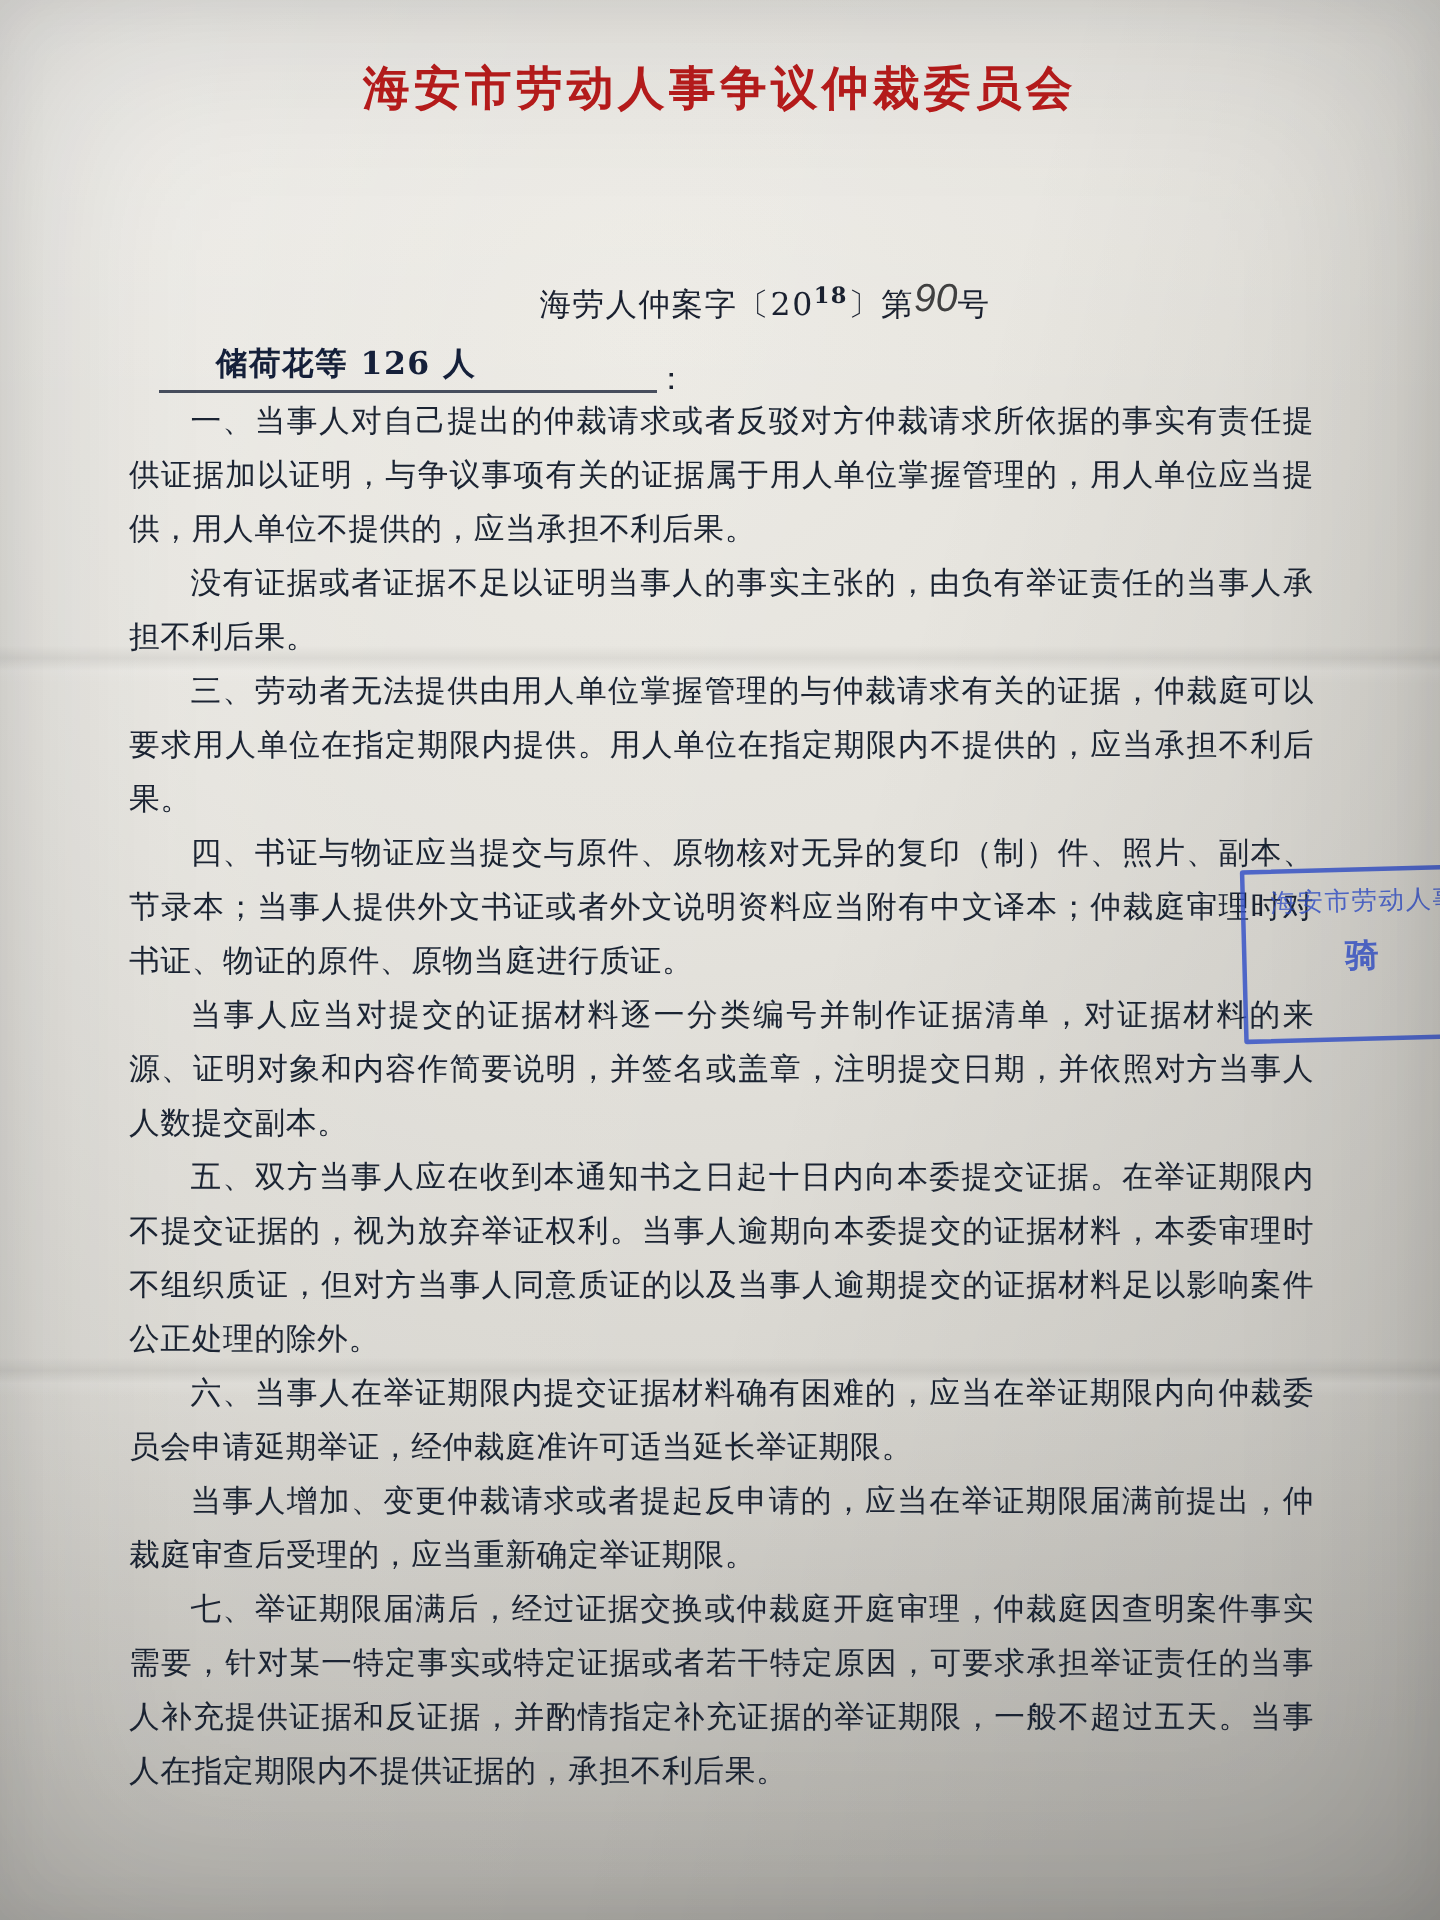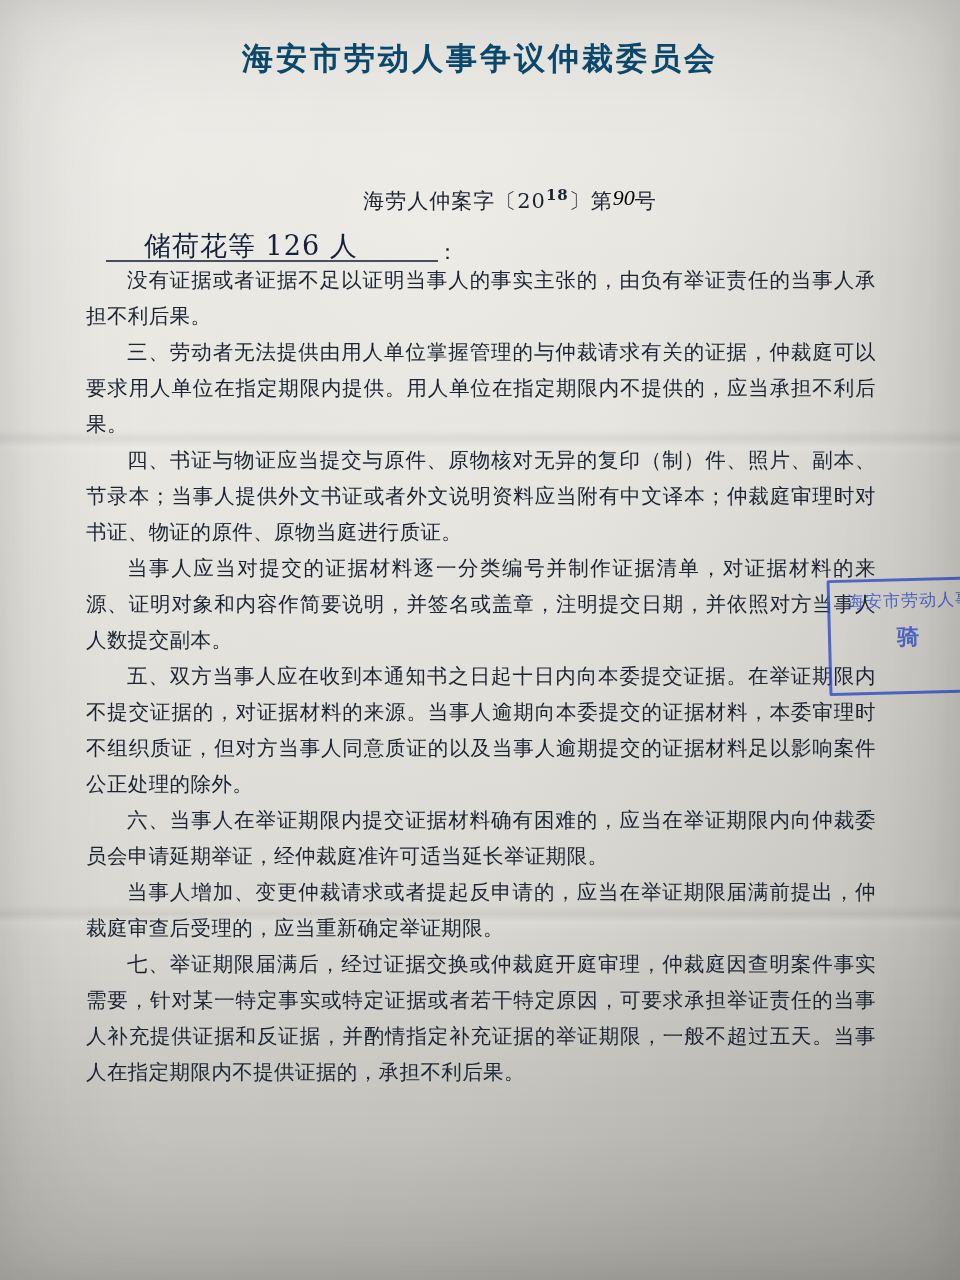--- a/index.html
+++ b/index.html
@@ -46,21 +46,21 @@
     position: absolute;
     inset: 0;
     color: #1b2230;
   }
 
   .doc-title {
     text-align: center;
     font-family: "DejaVu Serif", "Liberation Serif", serif;
     font-weight: 700;
     letter-spacing: 2px;
-    color: #0c4a6e;
+    color: #b91c1c;
   }
   #title-org {
     position: absolute;
     top: 38px; left: 0; right: 0;
     font-size: 31px;
     letter-spacing: 3px;
   }
   #title-doc {
     position: absolute;
     top: 110px; left: 0; right: 0;
@@ -78,40 +78,40 @@
     color: #1a2130;
     letter-spacing: 1px;
     padding-left: 60px;
   }
   #case-line .sup {
     font-size: 15px;
     vertical-align: super;
     font-weight: 700;
   }
   #case-line .handwritten {
-    font-family: Liberation Serif, serif;
-    font-size: 22px;
-    color: #000000;
+    font-family: Liberation Sans, sans-serif;
+    font-size: 26px;
+    color: #404040;
     font-style: italic;
     position: relative;
     top: -3px;
     letter-spacing: 0;
   }
 
   #addressee-wrap {
     position: absolute;
     top: 228px;
     left: 96px;
     width: 360px;
     height: 34px;
   }
   #addressee {
     font-family: "DejaVu Serif", "Liberation Serif", serif;
-    font-size: 27px;
-    font-weight: 400;
+    font-size: 21px;
+    font-weight: 700;
     color: #15203a;
     letter-spacing: 1px;
     padding-left: 48px;
   }
   #addressee-rule {
     position: absolute;
     left: 10px;
     right: 18px;
     bottom: 0;
     height: 2px;
@@ -200,25 +200,26 @@
       <span>海劳人仲案字〔20</span><span class="sup">18</span><span>〕第</span><span class="handwritten">90</span><span>号</span>
     </div>
 
     <div id="addressee-wrap">
       <div id="addressee">储荷花等 126 人</div>
       <div id="addressee-rule"></div>
       <div id="addressee-colon">：</div>
     </div>
 
     <div id="body">
+      <p>一、当事人对自己提出的仲裁请求或者反驳对方仲裁请求所依据的事实有责任提供证据加以证明，与争议事项有关的证据属于用人单位掌握管理的，用人单位应当提供，用人单位不提供的，应当承担不利后果。</p>
       <p>没有证据或者证据不足以证明当事人的事实主张的，由负有举证责任的当事人承担不利后果。</p>
       <p>三、劳动者无法提供由用人单位掌握管理的与仲裁请求有关的证据，仲裁庭可以要求用人单位在指定期限内提供。用人单位在指定期限内不提供的，应当承担不利后果。</p>
       <p>四、书证与物证应当提交与原件、原物核对无异的复印（制）件、照片、副本、节录本；当事人提供外文书证或者外文说明资料应当附有中文译本；仲裁庭审理时对书证、物证的原件、原物当庭进行质证。</p>
       <p>当事人应当对提交的证据材料逐一分类编号并制作证据清单，对证据材料的来源、证明对象和内容作简要说明，并签名或盖章，注明提交日期，并依照对方当事人人数提交副本。</p>
-      <p>五、双方当事人应在收到本通知书之日起十日内向本委提交证据。在举证期限内不提交证据的，对证据材料的来源。当事人逾期向本委提交的证据材料，本委审理时不组织质证，但对方当事人同意质证的以及当事人逾期提交的证据材料足以影响案件公正处理的除外。</p>
+      <p>五、双方当事人应在收到本通知书之日起十日内向本委提交证据。在举证期限内不提交证据的，视为放弃举证权利。当事人逾期向本委提交的证据材料，本委审理时不组织质证，但对方当事人同意质证的以及当事人逾期提交的证据材料足以影响案件公正处理的除外。</p>
       <p>六、当事人在举证期限内提交证据材料确有困难的，应当在举证期限内向仲裁委员会申请延期举证，经仲裁庭准许可适当延长举证期限。</p>
       <p>当事人增加、变更仲裁请求或者提起反申请的，应当在举证期限届满前提出，仲裁庭审查后受理的，应当重新确定举证期限。</p>
       <p>七、举证期限届满后，经过证据交换或仲裁庭开庭审理，仲裁庭因查明案件事实需要，针对某一特定事实或特定证据或者若干特定原因，可要求承担举证责任的当事人补充提供证据和反证据，并酌情指定补充证据的举证期限，一般不超过五天。当事人在指定期限内不提供证据的，承担不利后果。</p>
     </div>
 
     <div id="stamp">
       <div class="stamp-line1">海安市劳动人事</div>
       <div class="stamp-line2">骑</div>
 
     </div>

